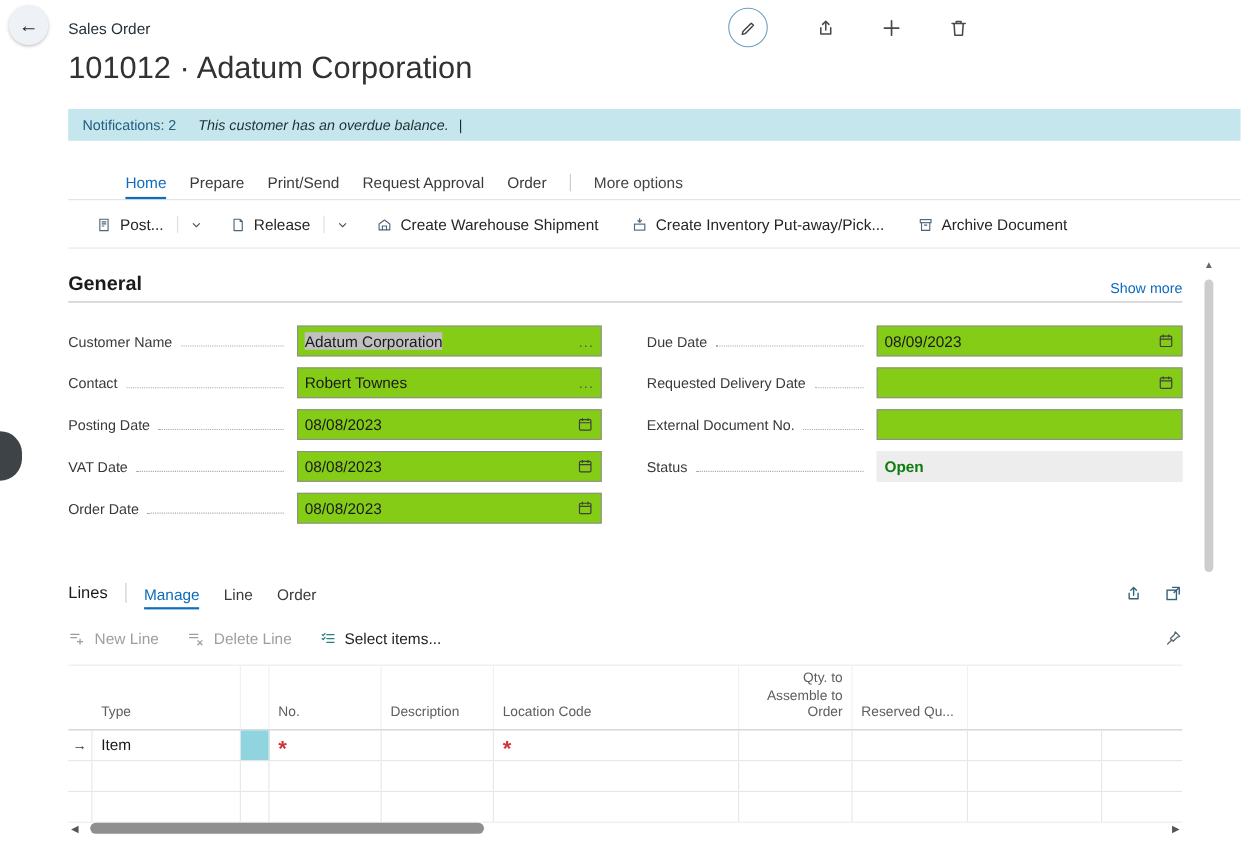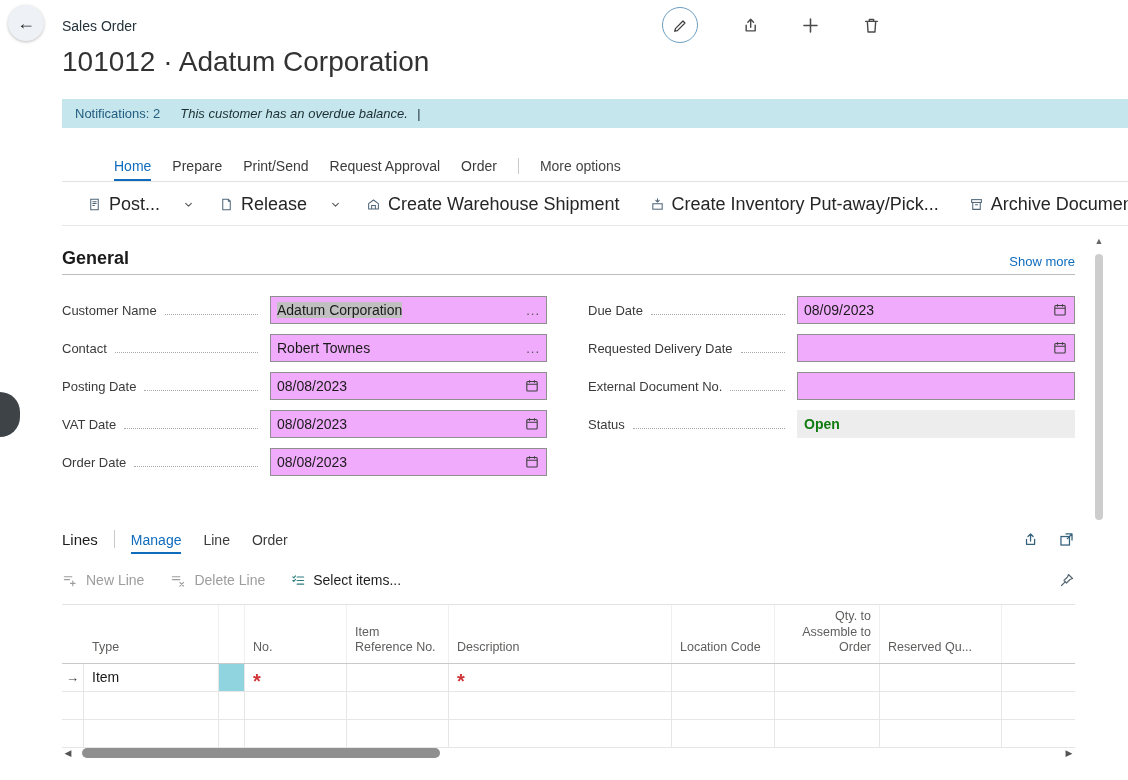--- a/index.html
+++ b/index.html
@@ -43,42 +43,42 @@
   
   .tabs{position:absolute;left:62px;right:0;top:152px;height:30px;border-bottom:1px solid #e2e2e2;
     display:flex;align-items:flex-end;gap:21px;padding-left:8px;font-size:14px;}
   .tab{color:#3b3b3b;padding-bottom:7px;cursor:pointer;white-space:nowrap;}
   .tab.active{color:var(--accent);border-bottom:2px solid var(--accent);padding-bottom:5px;margin-left:44px;}
   .tab-divider{width:1px;height:16px;background:#c9c9c9;margin-bottom:7px;}
   .more-options{color:#444;padding-bottom:7px;cursor:pointer;}
 
   
   .actionbar{position:absolute;left:62px;right:0;top:183px;height:43px;border-bottom:1px solid #e6e6e6;
-    display:flex;align-items:center;padding-left:25px;font-size:18px;}
+    display:flex;align-items:center;padding-left:25px;font-size:14px;}
   .action{display:flex;align-items:center;gap:7px;margin-right:12px;cursor:pointer;color:#262626;white-space:nowrap;}
   .action .i{color:var(--action-icon);}
   .chev-btn{color:#555;cursor:pointer;margin-right:24px;display:flex;align-items:center;}
   .act-split{width:1px;height:16px;background:#dcdcdc;margin-right:10px;}
   .action.wide{margin-right:30px;}
 
   
   .sec-head{position:absolute;left:62px;right:53px;top:246px;height:29px;border-bottom:1px solid #bdbdbd;
     display:flex;justify-content:space-between;align-items:flex-end;padding-bottom:5px;}
   .sec-title{font-size:18px;font-weight:600;color:#1b1b1b;}
   .show-more{font-size:13px;color:var(--accent);cursor:pointer;}
 
   .fields{position:absolute;left:62px;top:296px;width:1013px;display:grid;
     grid-template-columns:485px 487px;column-gap:41px;}
   .fld{display:grid;grid-template-columns:1fr 277px;align-items:center;height:28px;margin-bottom:10px;}
   .col-right .fld{grid-template-columns:1fr 278px;}
   .lab{display:flex;align-items:baseline;font-size:13px;color:#3a3a3a;padding-right:10px;}
   .lab .txt{white-space:nowrap;}
   .lab .dots{flex:1;border-bottom:1px dotted #a8a8a8;margin:0 2px 3px 8px;}
   .ctl{border:1px solid #8f8f8f;height:28px;display:flex;align-items:center;padding:0 6px;
-    font-size:14px;color:#1a1a1a;background:#f0abfc;cursor:text;}
+    font-size:14px;color:#1a1a1a;background:#84cc16;cursor:text;}
   .ctl .val{white-space:nowrap;overflow:hidden;}
   .ctl .sel{background:#c0c0c0;}
   .lookup{margin-left:auto;color:#555;font-size:13px;letter-spacing:1px;padding-left:8px;cursor:pointer;}
   .cal{margin-left:auto;color:#3f3f3f;cursor:pointer;}
   .ctl.status{background:#ededed;border-color:#ededed;font-weight:700;color:var(--status-green);cursor:default;}
 
   
   .lines-head{position:absolute;left:62px;right:53px;top:522px;height:32px;display:flex;align-items:flex-end;}
   .lines-title{font-size:15px;font-weight:400;color:#1b1b1b;padding-bottom:6px;}
   .lh-divider{width:1px;height:18px;background:#c9c9c9;margin:0 16px 6px;}
@@ -477,21 +477,20 @@
         </svg>
       </span>
   </div>
 
   <div class="tbl">
     <div class="ghead">
       <span class="h"></span>
       <span class="h">Type</span>
       <span class="h"></span>
       <span class="h">No.</span>
-      <span class="h">Item Reference No.</span>
       <span class="h">Description</span>
       <span class="h">Location Code</span>
       <span class="h num">Qty. to Assemble to Order</span>
       <span class="h">Reserved Qu...</span>
     </div>
 
     <div class="lrow">
       <span class="c selcol">
           <span>→</span>
         </span>

